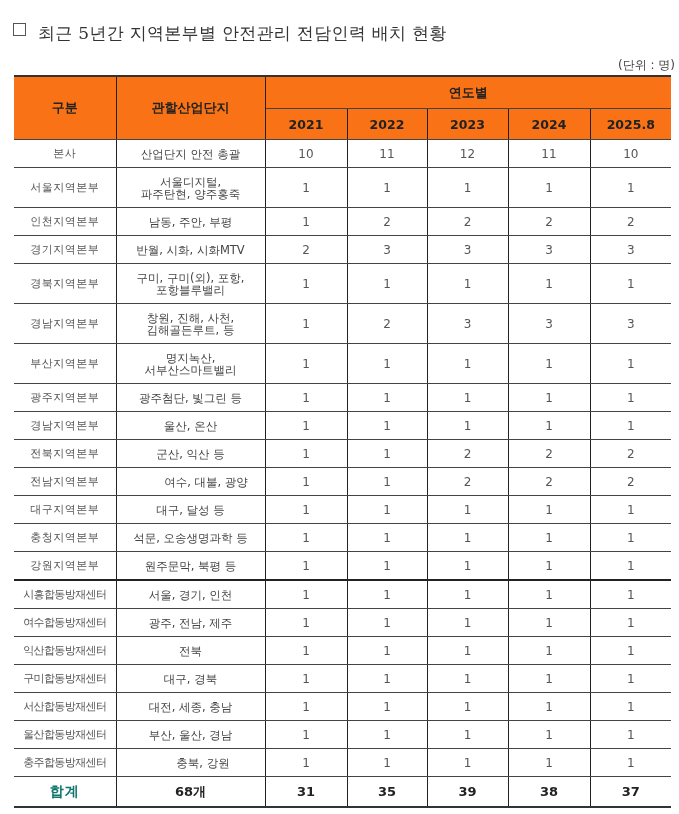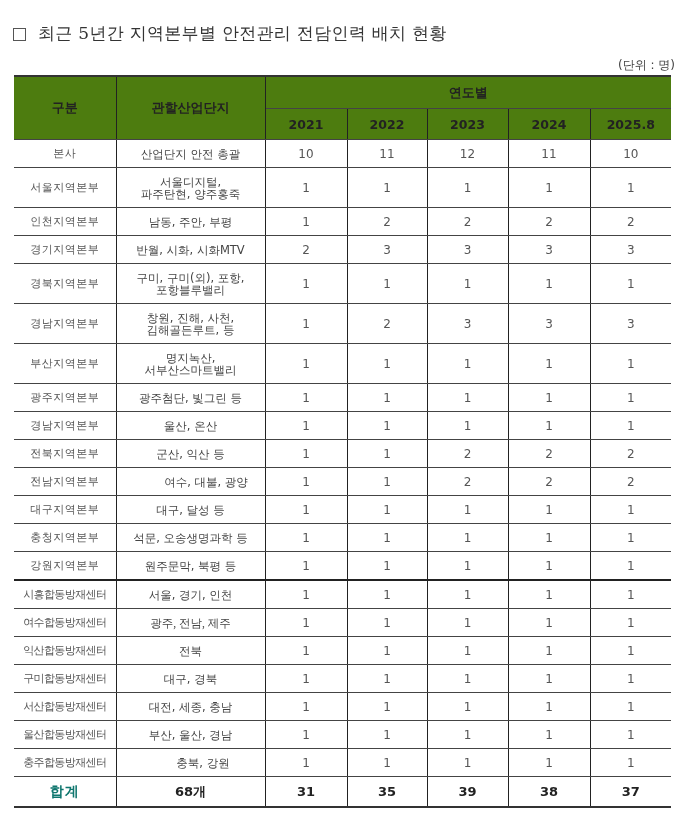--- a/index.html
+++ b/index.html
@@ -17,21 +17,21 @@
     }
     .title {
       position: absolute;
       left: 13px;
       top: 22px;
       font-family: "DejaVu Serif", "Liberation Serif", serif;
       font-size: 17px;
       color: #333;
       letter-spacing: 0.3px;
       display: flex;
-      align-items: center;
+      align-items: flex-start;
     }
     .title .box {
       display: inline-block;
       width: 11px;
       height: 11px;
       border: 1.5px solid #555;
       margin-right: 12px;
       margin-top: 1px;
     }
     .unit {
@@ -62,21 +62,21 @@
       border-left: 1px solid #222;
       border-right: 1px solid #222;
       text-align: center;
       vertical-align: middle;
       padding: 0;
       font-size: 12px;
     }
     tr > *:first-child { border-left: none; }
     tr > *:last-child { border-right: none; }
     thead th {
-      background: #4d7c0f;
+      background: #f97316;
       font-weight: bold;
       color: #222;
       font-size: 13px;
     }
     thead tr.h1 th { height: 31px; border-top: 2px solid #333; }
     thead tr.h2 th { height: 30px; font-size: 12.5px; }
     thead th.rowspan { height: 61px; margin-left: 36px; }
     tbody td { color: #444; }
     tbody td.name { color: #555; font-size: 11px; letter-spacing: 0.5px; }
     tbody td.name.center { font-size: 11px; letter-spacing: -0.6px; }
@@ -262,21 +262,21 @@
         <td class="name center">시흥합동방재센터</td>
         <td class="area" style="white-space: pre-line;">서울, 경기, 인천</td>
         <td class="num">1</td>
         <td class="num">1</td>
         <td class="num">1</td>
         <td class="num">1</td>
         <td class="num">1</td>
       </tr>
       <tr class="r1">
         <td class="name center">여수합동방재센터</td>
-        <td class="area" style="white-space: pre-line; font-family: Liberation Serif, serif;">광주, 전남, 제주</td>
+        <td class="area" style="white-space: pre-line;">광주, 전남, 제주</td>
         <td class="num">1</td>
         <td class="num">1</td>
         <td class="num">1</td>
         <td class="num">1</td>
         <td class="num">1</td>
       </tr>
       <tr class="r1">
         <td class="name center">익산합동방재센터</td>
         <td class="area" style="white-space: pre-line;">전북</td>
         <td class="num">1</td>

